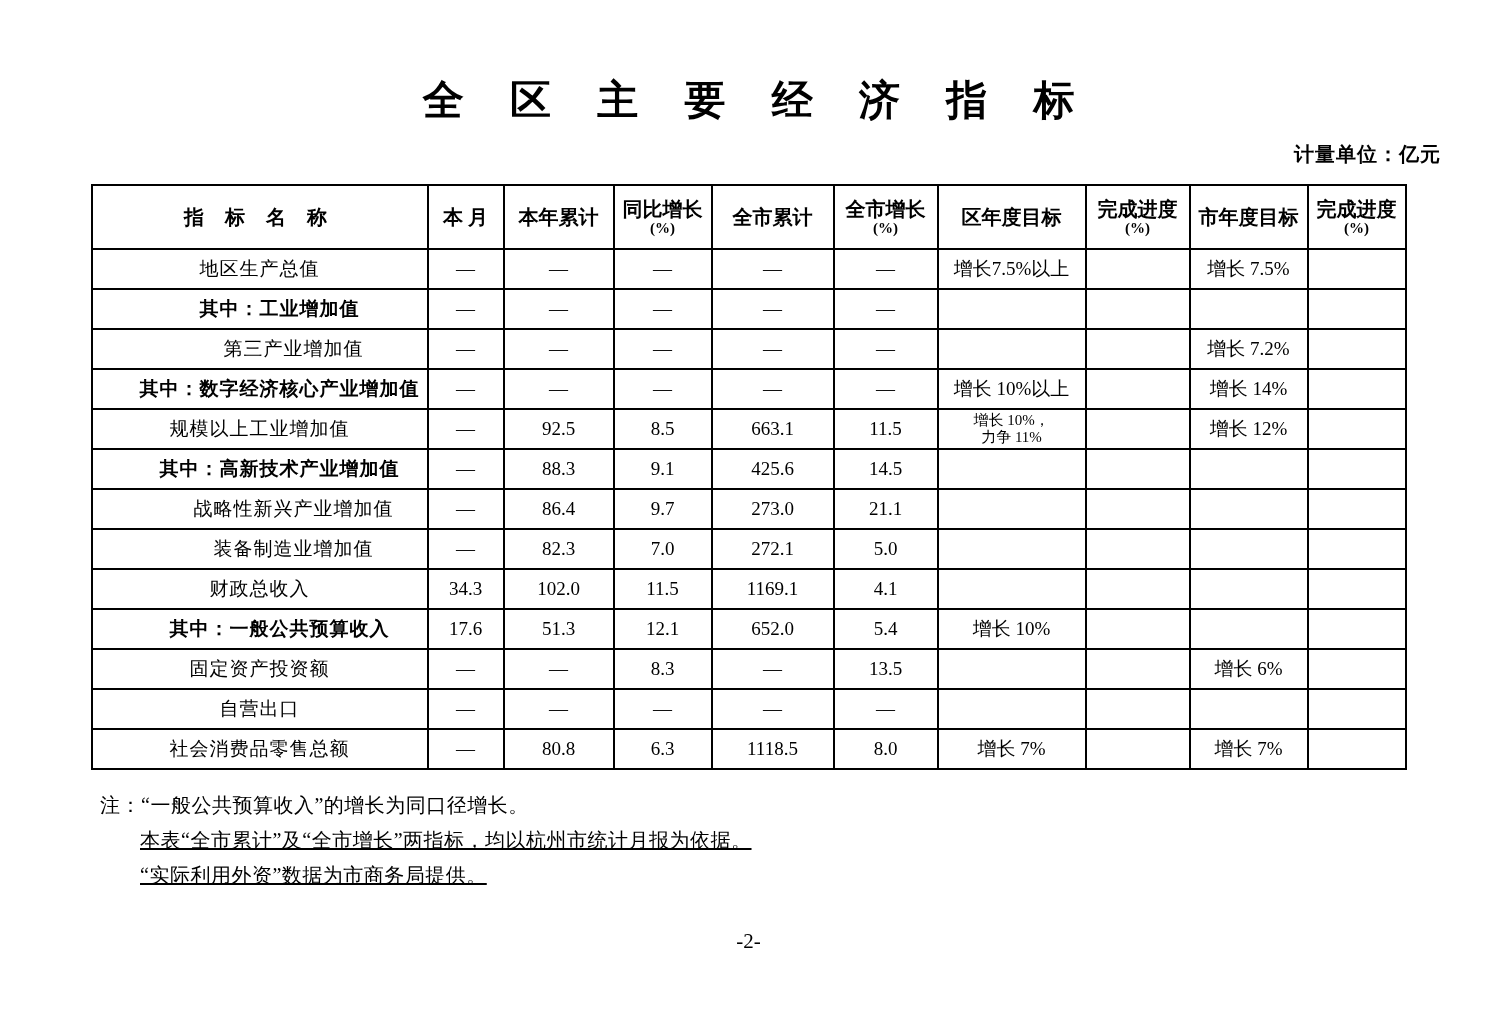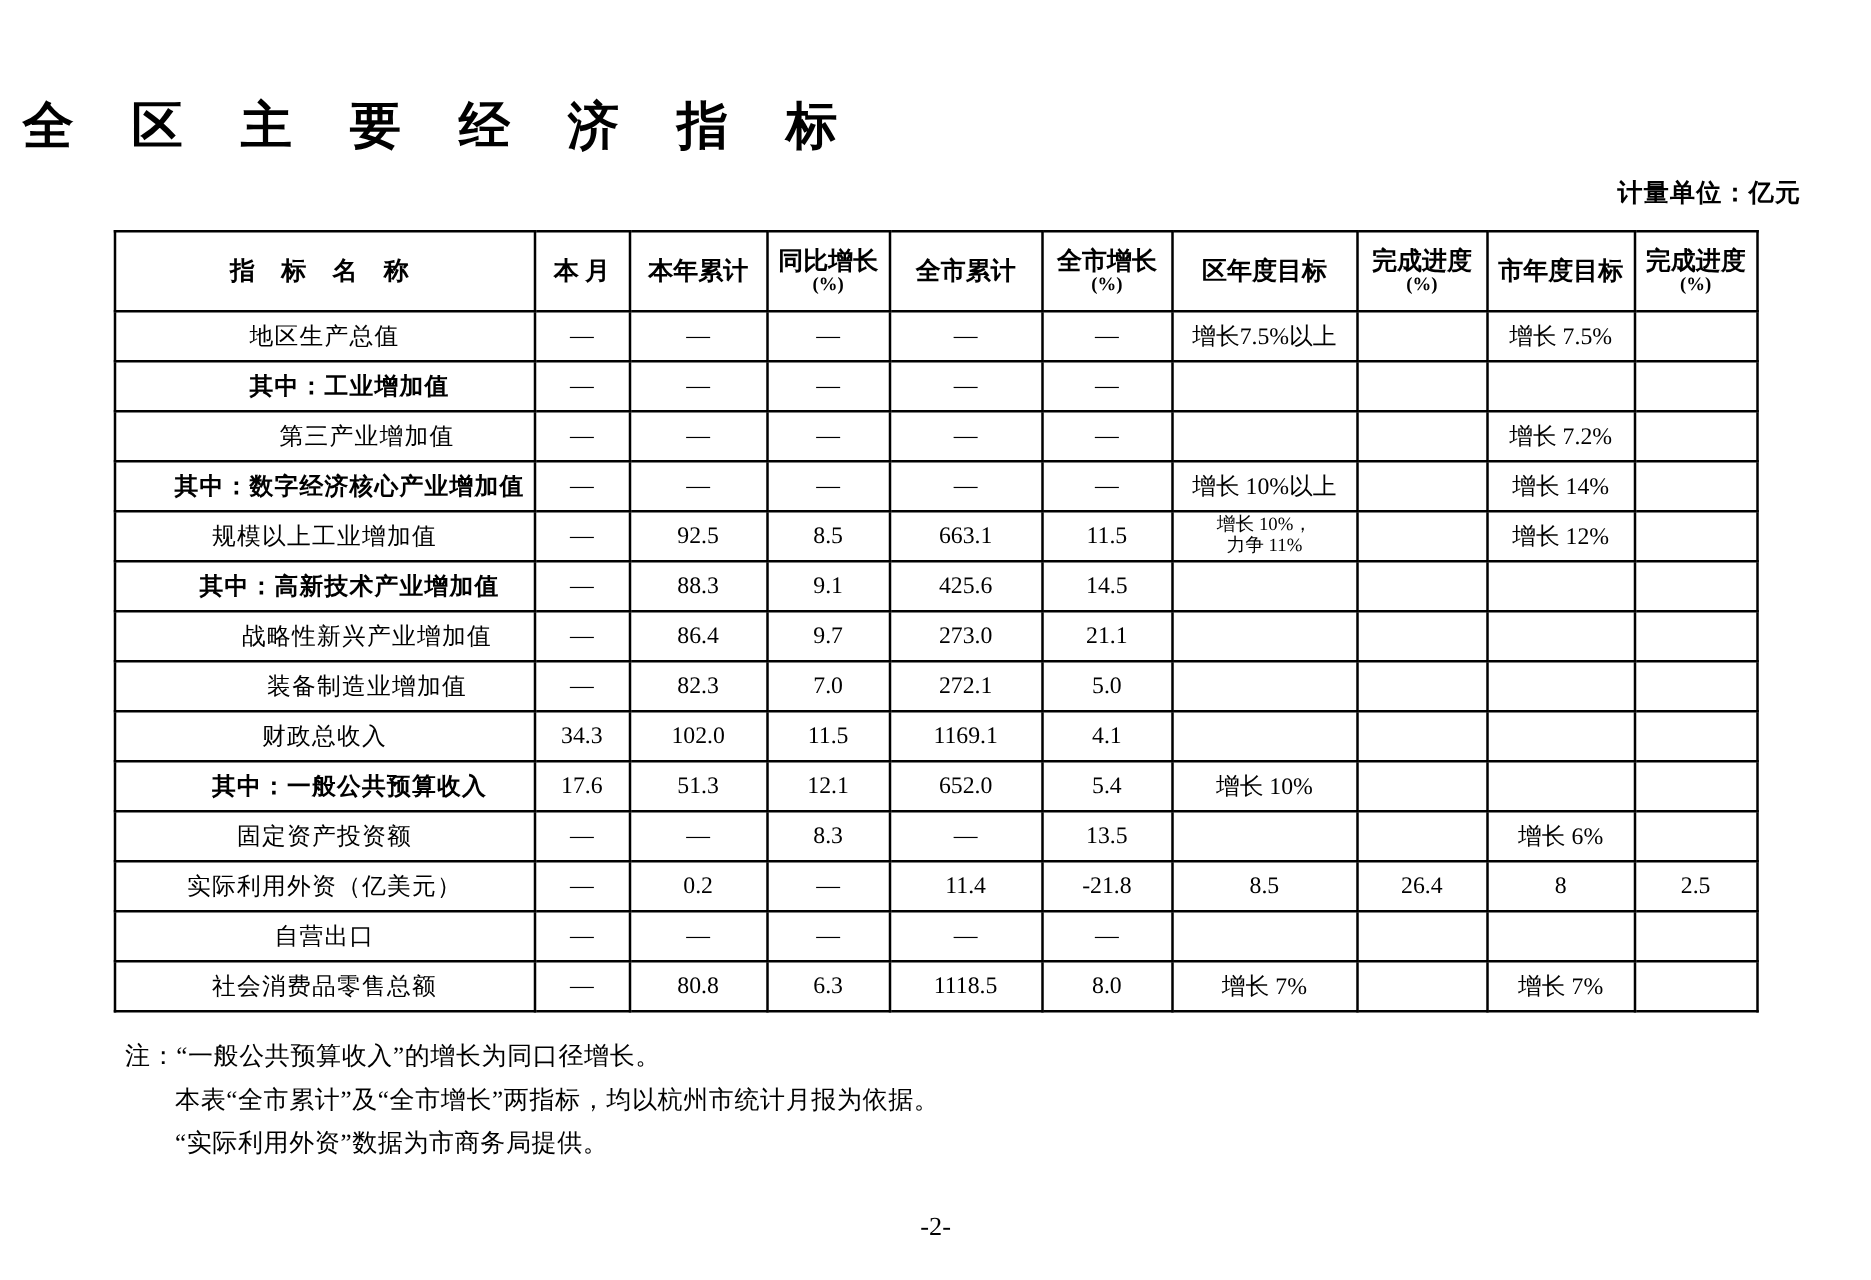--- a/index.html
+++ b/index.html
@@ -15,20 +15,21 @@
     position: relative;
     overflow: hidden;
   }
   .page {
     width: 1497px;
     height: 1024px;
     position: relative;
     box-sizing: border-box;
   }
   .doc-title {
+    text-align: center;
     font-size: 41px;
     font-weight: bold;
     letter-spacing: 18px;
     padding-top: 78px;
     padding-left: 18px;
     line-height: 1.1;
     font-family: "Liberation Serif", "DejaVu Serif", serif;
   }
   .unit-line {
     text-align: right;
@@ -84,21 +85,21 @@
   }
   td.goal.two-line { font-size: 15px; line-height: 1.15; }
   .sub { font-size: 15px; display: block; line-height: 1.05;}
   .notes {
     margin: 18px 0 0 0;
     padding-left: 100px;
     font-size: 20px;
     line-height: 1.75;
     letter-spacing: 0.5px;
   }
-  .notes div:nth-child(n+2) { padding-left: 40px; }
+  .notes div:nth-child(n+2) { padding-left: 40px; text-decoration: underline; }
   .page-num {
     text-align: center;
     font-size: 21px;
     margin-top: 36px;
   }
   col.c0 { width: 336px; }
   col.c1 { width: 76px; }
   col.c2 { width: 110px; }
   col.c3 { width: 98px; }
   col.c4 { width: 122px; }
@@ -271,32 +272,20 @@
           <td class="num">—</td>
           <td class="num">8.3</td>
           <td class="num">—</td>
           <td class="num">13.5</td>
           <td class="goal"></td>
           <td class="goal"></td>
           <td class="goal">增长 6%</td>
           <td class="goal"></td>
         </tr>
         <tr>
-          <td class="name-cell">实际利用外资（亿美元）</td>
-          <td class="num">—</td>
-          <td class="num">0.2</td>
-          <td class="num">—</td>
-          <td class="num">11.4</td>
-          <td class="num">-21.8</td>
-          <td class="num">8.5</td>
-          <td class="num">26.4</td>
-          <td class="num">8</td>
-          <td class="num">2.5</td>
-        </tr>
-        <tr>
           <td class="name-cell">自营出口</td>
           <td class="num">—</td>
           <td class="num">—</td>
           <td class="num">—</td>
           <td class="num">—</td>
           <td class="num">—</td>
           <td class="goal"></td>
           <td class="goal"></td>
           <td class="goal"></td>
           <td class="goal"></td>

